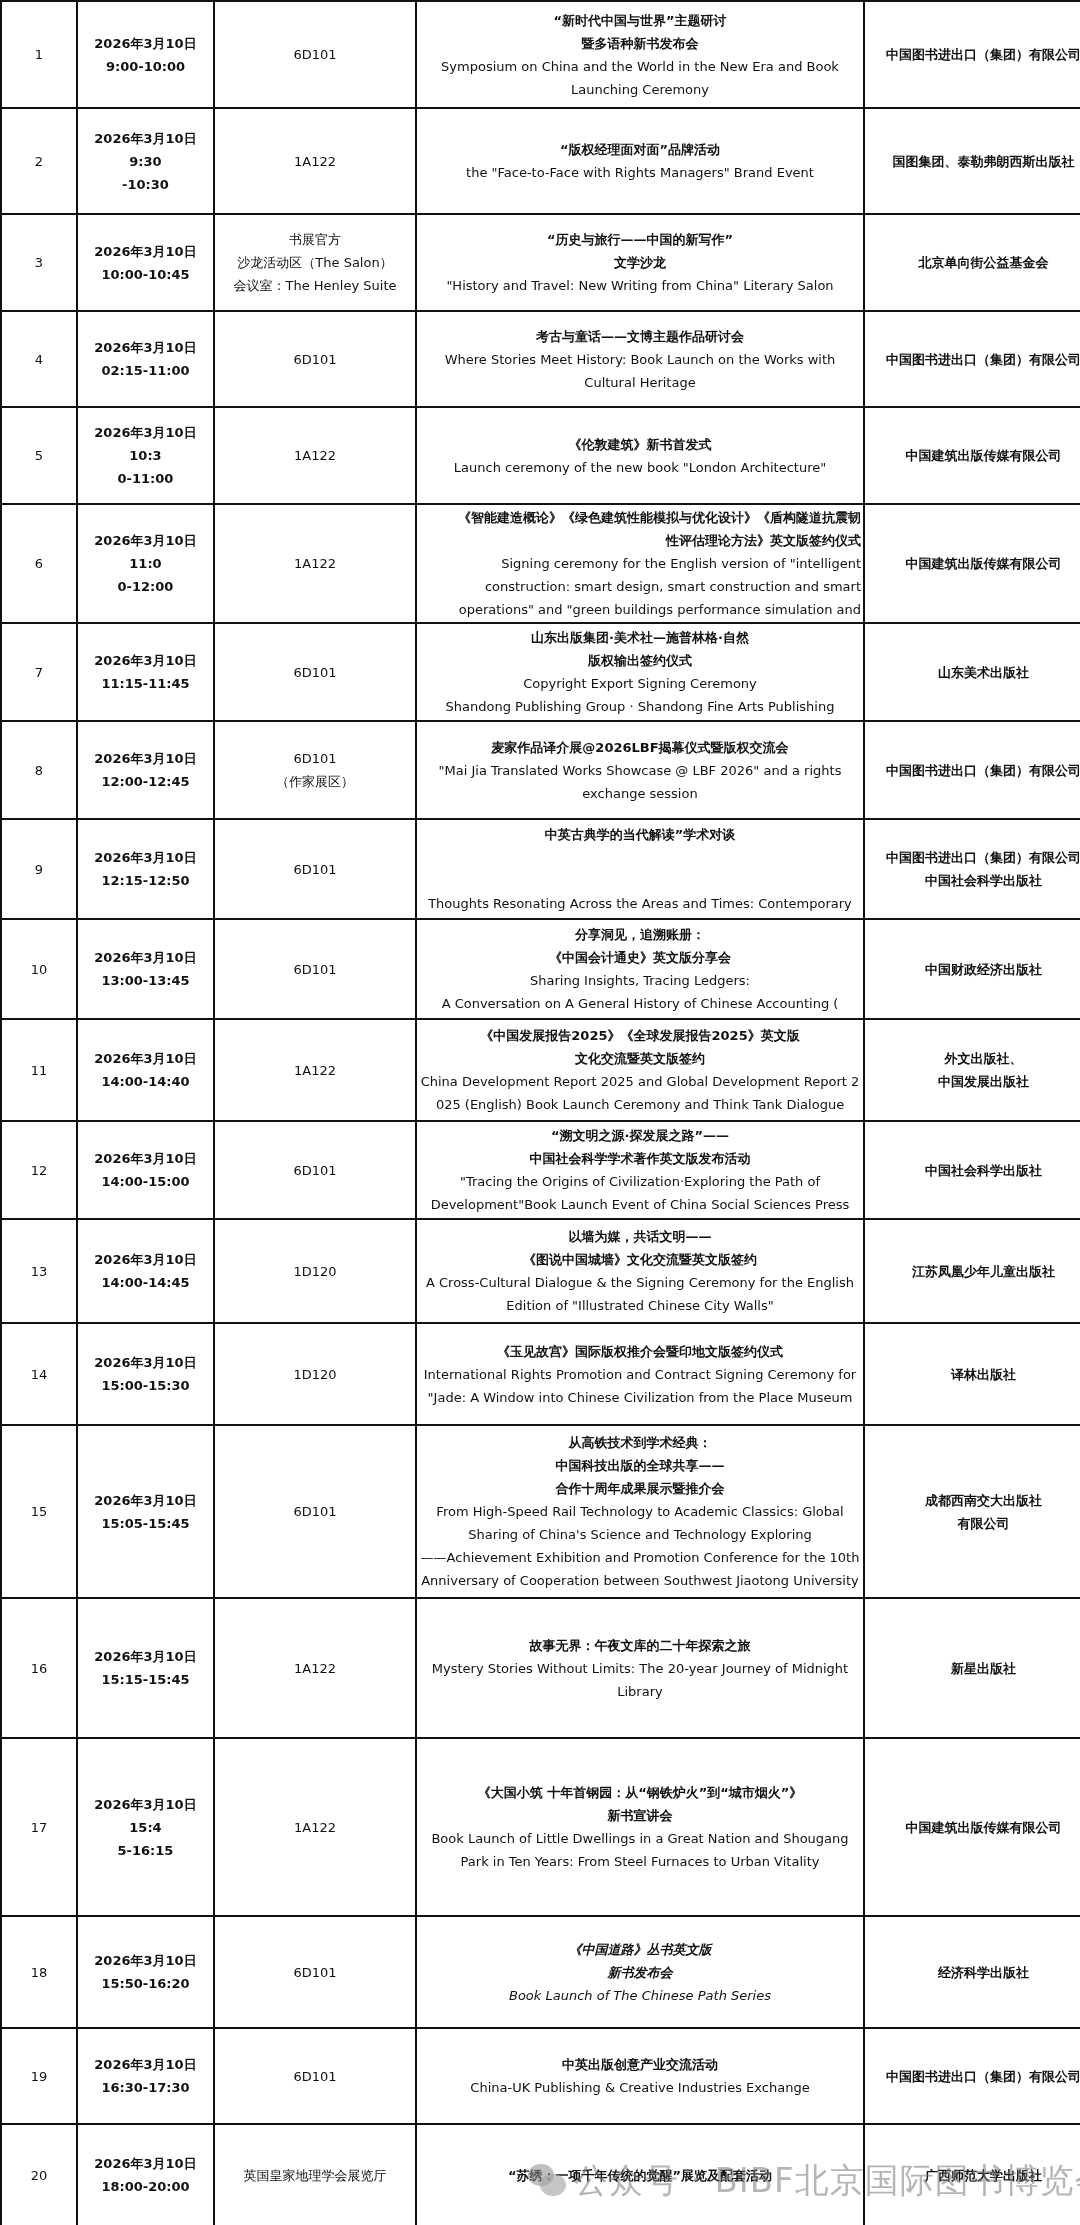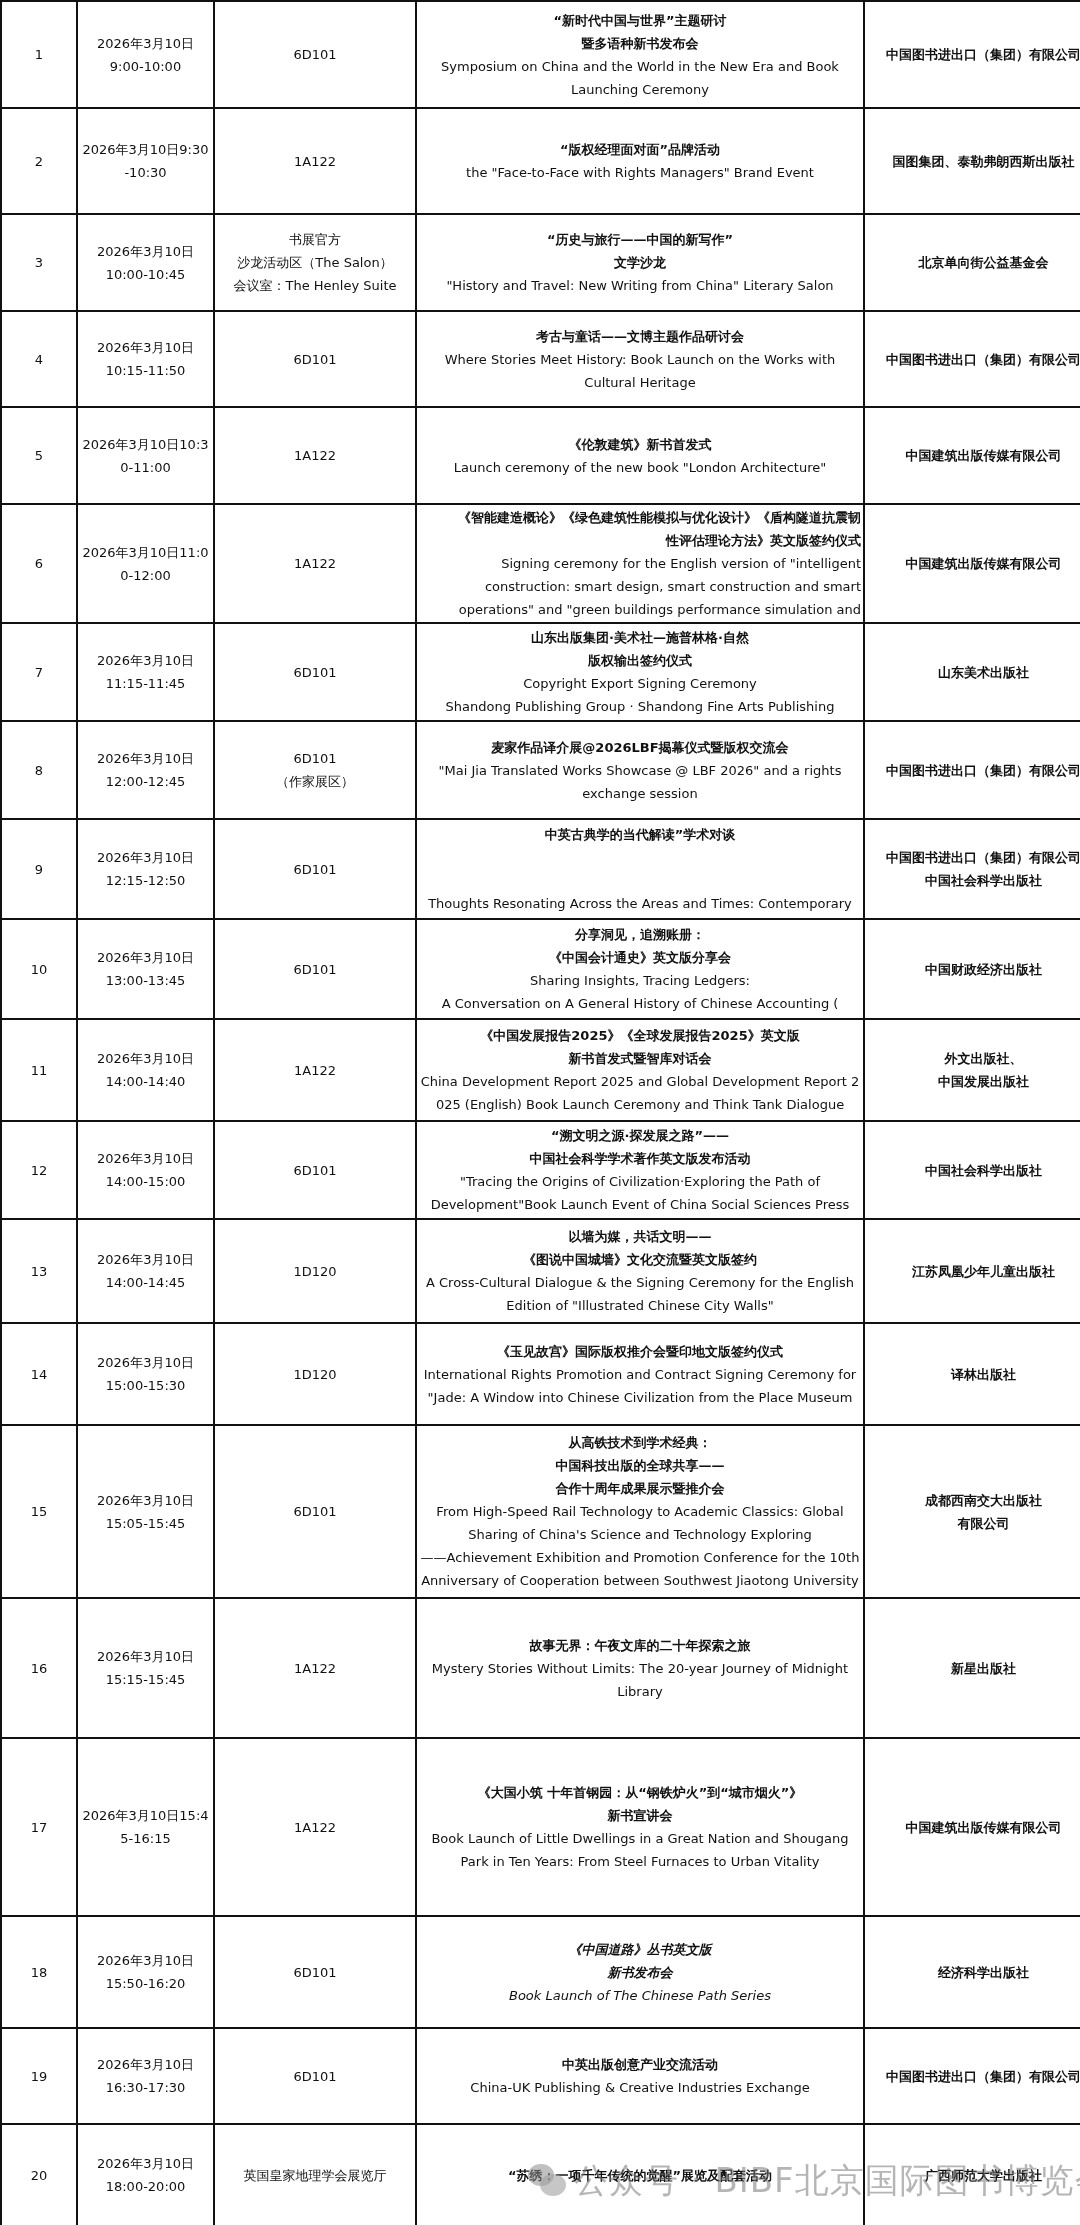--- a/index.html
+++ b/index.html
@@ -1,20 +1,20 @@
 <!DOCTYPE html>
 <html><head>
 <meta charset="utf-8">
 <style>
   html, body { margin: 0; padding: 0; background: #ffffff; }
   body { width: 1080px; height: 2225px; overflow: hidden; position: relative; font-family: "DejaVu Sans", "Liberation Sans", sans-serif; color: #111; }
   table.sched { border-collapse: collapse; width: 1080px; table-layout: fixed; position: absolute; top: 0; left: 0; }
   table.sched td { border: 2px solid #111; text-align: center; vertical-align: middle; padding: 0 2px; overflow: hidden; font-size: 13px; line-height: 23px; }
   td.c-no { width: 70px; font-size: 12px; }
-  td.c-time { width: 131px; font-weight: normal; font-size: 13.5px; }
+  td.c-time { width: 131px; font-weight: bold; font-size: 13.5px; }
   td.c-loc { width: 196px; font-size: 13.5px; }
   td.c-event { width: 442px; font-size: 13px; }
   td.c-org { width: 233px; font-weight: bold; font-size: 13.5px; }
   td.c-event .zh { font-weight: bold; display: block; white-space: nowrap; }
   td.c-event .en { display: block; white-space: nowrap; }
   .cell-inner { overflow: hidden; display: flex; flex-direction: column; justify-content: center; }
   .line { display: block; }
   .watermark { position: absolute; left: 528px; top: 2158px; color: rgba(120,120,120,0.55); font-size: 34px; letter-spacing: 1px; white-space: nowrap; display: flex; align-items: center; gap: 6px; pointer-events: none; }
   .wm-icon { position: relative; width: 40px; height: 34px; }
   .wm-icon .b1 { position: absolute; left: 0; top: 0; width: 26px; height: 22px; border-radius: 50%; background: rgba(140,140,140,0.55); }
@@ -103,21 +103,21 @@
           <div class="cell-inner" style="max-height: 93px;">
             <span class="line">北京单向街公益基金会</span>
           </div>
         </td>
       </tr>
       <tr style="height: 96px;">
         <td class="c-no">4</td>
         <td class="c-time">
           <div class="cell-inner" style="max-height: 92px;">
             <span class="line">2026年3月10日</span>
-            <span class="line">10:15-11:50</span>
+            <span class="line">02:15-11:00</span>
           </div>
         </td>
         <td class="c-loc">
           <div class="cell-inner" style="max-height: 92px;">
             <span class="line">6D101</span>
           </div>
         </td>
         <td class="c-event">
           <div class="cell-inner" style="max-height: 92px;">
             <span class="zh">考古与童话——文博主题作品研讨会</span>
@@ -302,21 +302,21 @@
           </div>
         </td>
         <td class="c-loc">
           <div class="cell-inner" style="max-height: 98px;">
             <span class="line">1A122</span>
           </div>
         </td>
         <td class="c-event">
           <div class="cell-inner" style="max-height: 98px;">
             <span class="zh">《中国发展报告2025》《全球发展报告2025》英文版</span>
-            <span class="zh">新书首发式暨智库对话会</span>
+            <span class="zh">文化交流暨英文版签约</span>
             <span class="en">China Development Report 2025 and Global Development Report 2</span>
             <span class="en">025 (English) Book Launch Ceremony and Think Tank Dialogue</span>
           </div>
         </td>
         <td class="c-org">
           <div class="cell-inner" style="max-height: 98px;">
             <span class="line">外文出版社、</span>
             <span class="line">中国发展出版社</span>
           </div>
         </td>

